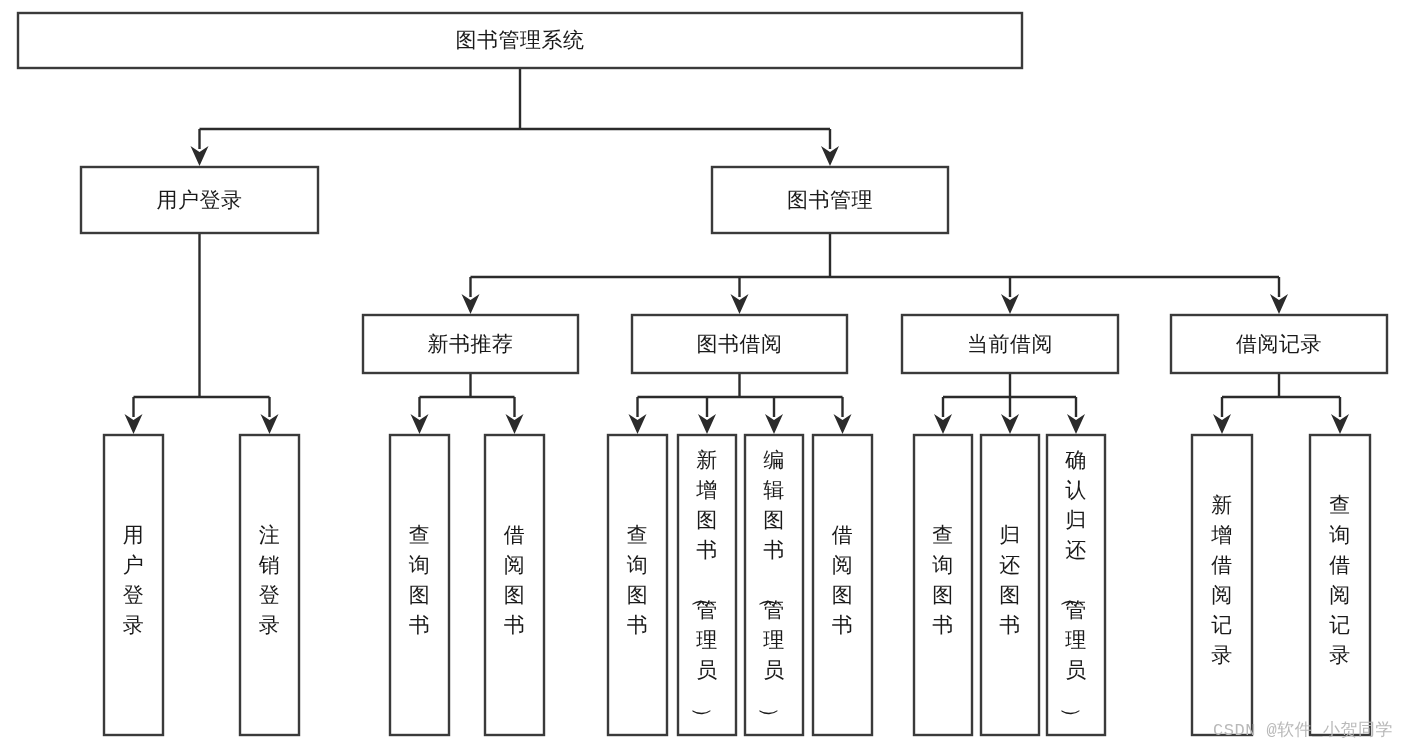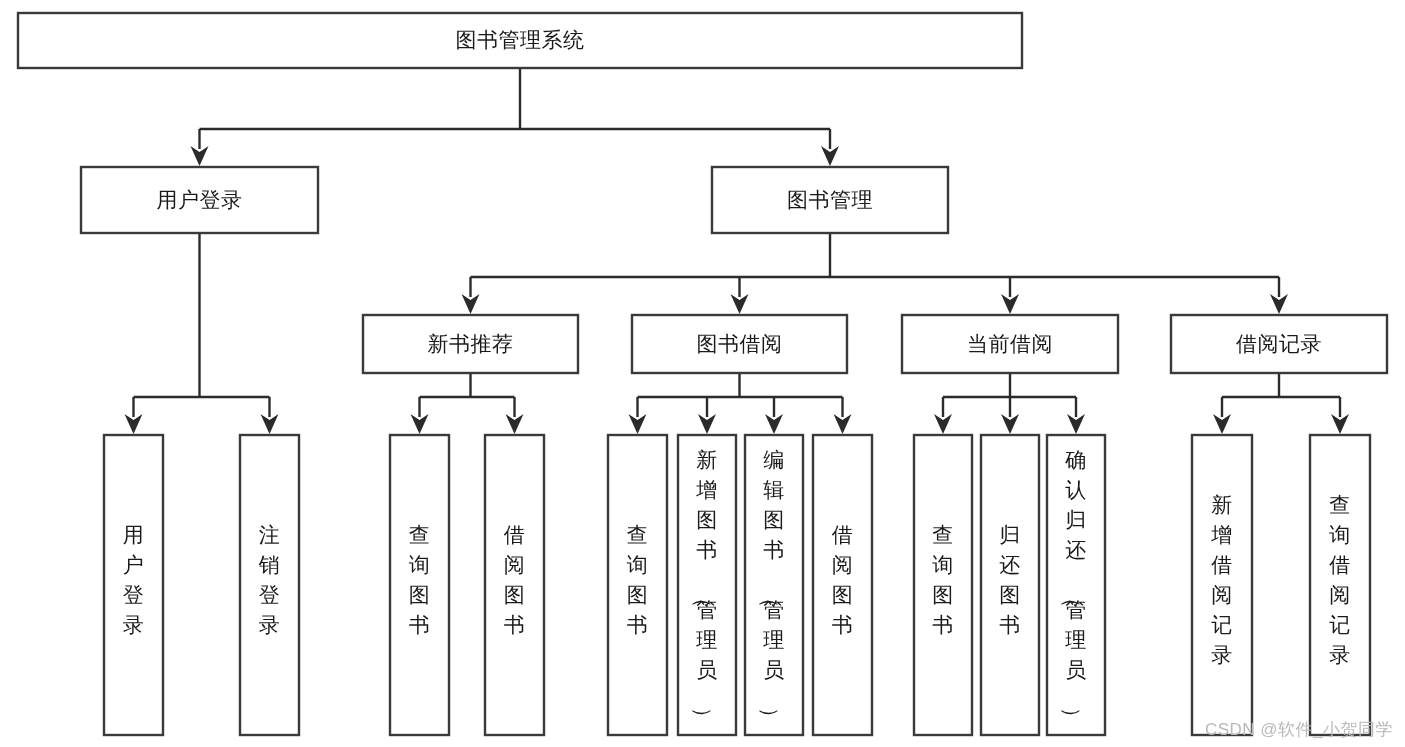--- a/index.html
+++ b/index.html
@@ -55,21 +55,21 @@
     stroke-linecap: butt;
   }
   .edge-arrow {
     fill: #2b2b2b;
     stroke: none;
   }
   .watermark-text {
     position: absolute;
     right: 12px;
     bottom: 6px;
-    font-family: Liberation Sans, sans-serif;
+    font-family: Liberation Mono, monospace;
     font-size: 17px;
     color: #b9b9b9;
     white-space: nowrap;
     user-select: none;
     letter-spacing: 0.5px;
   }
 </style>
 </head>
 <body>
 

